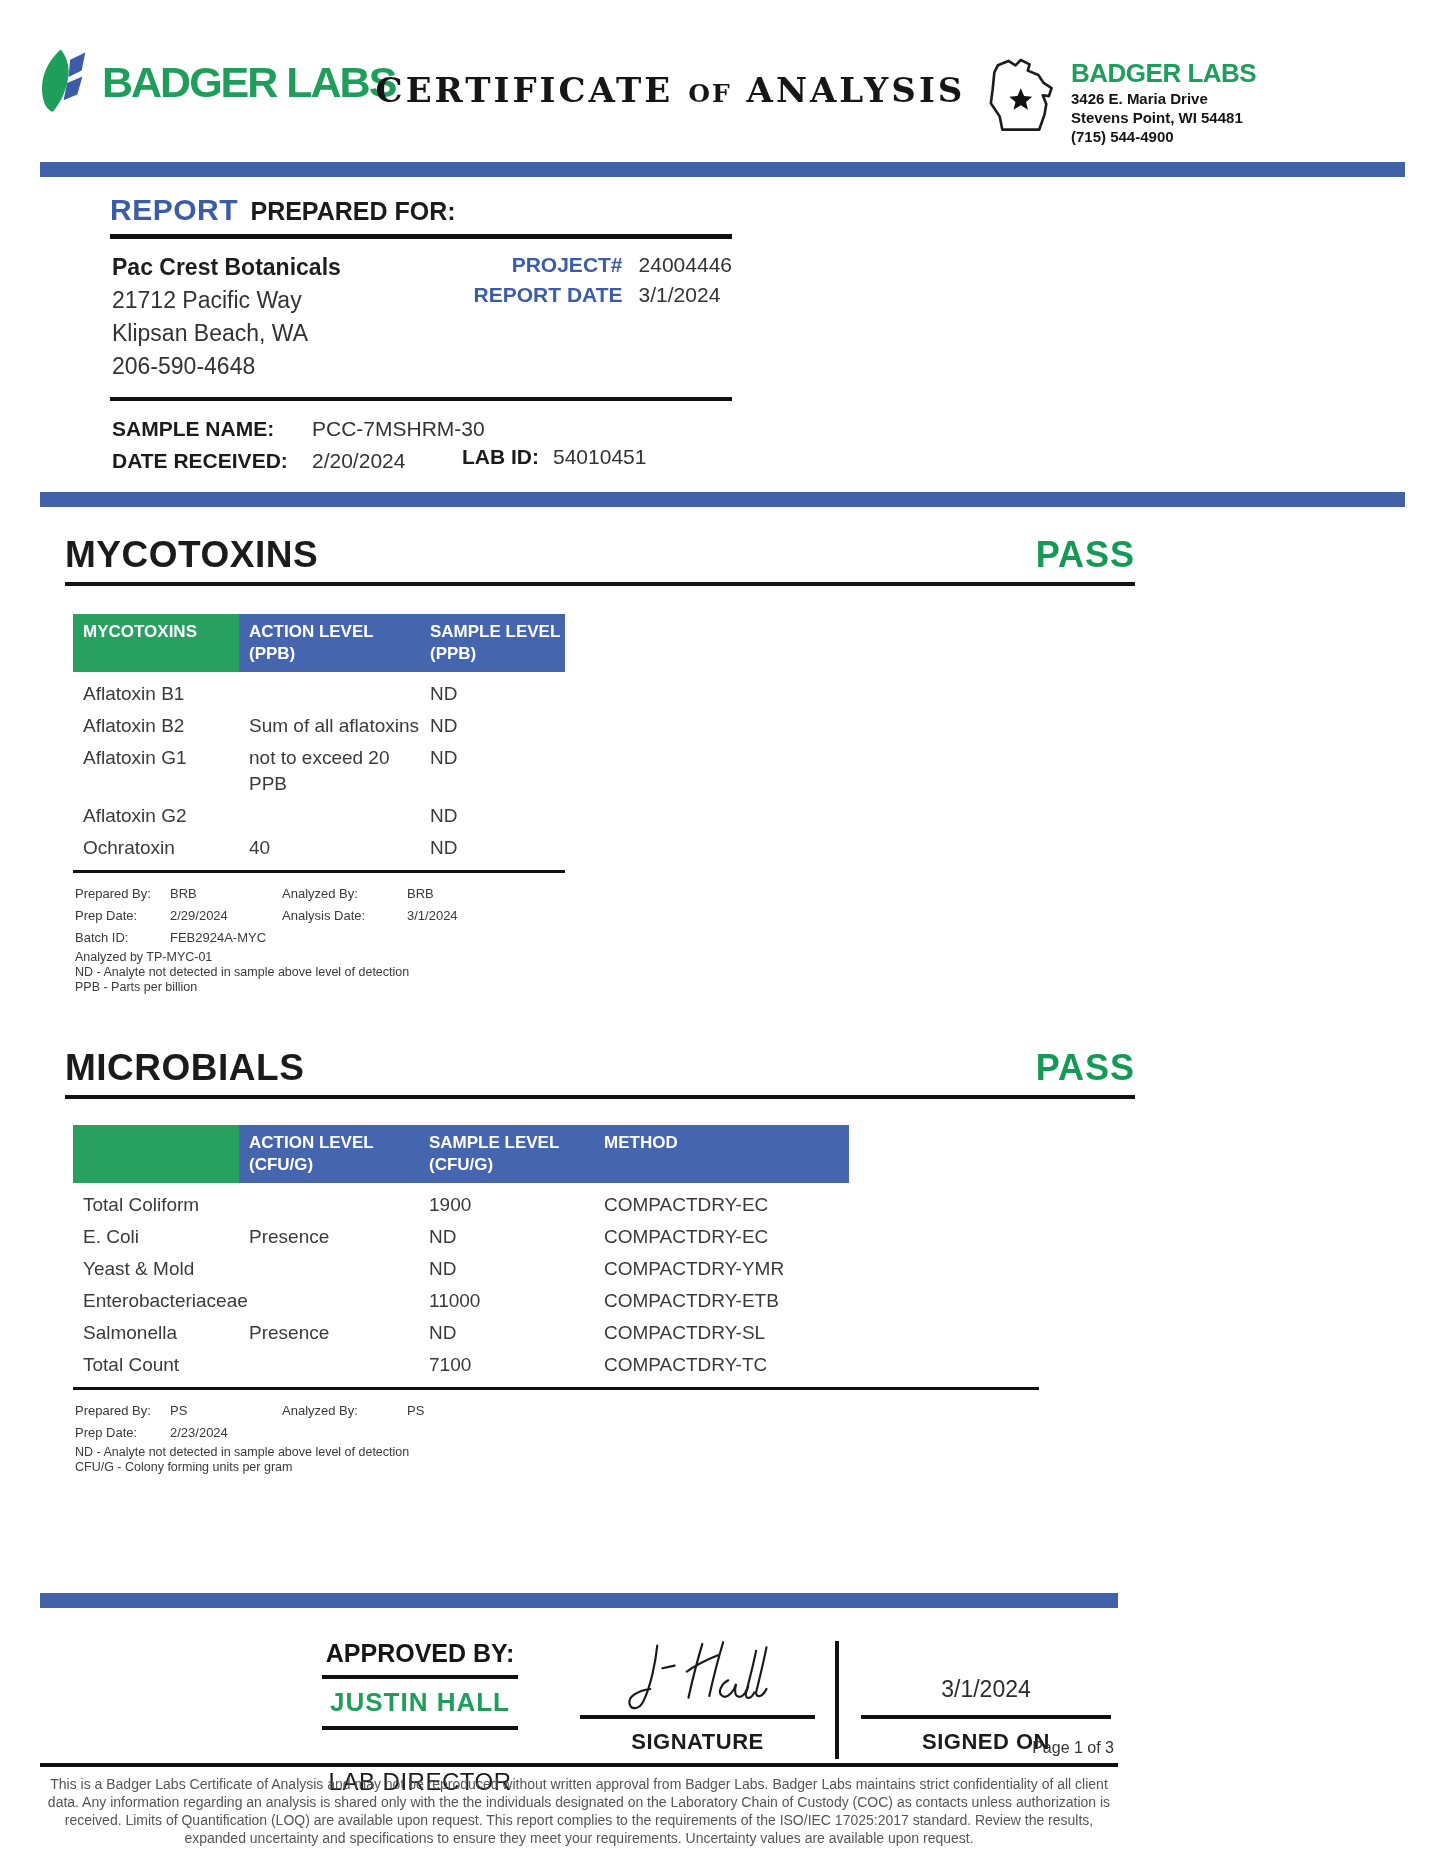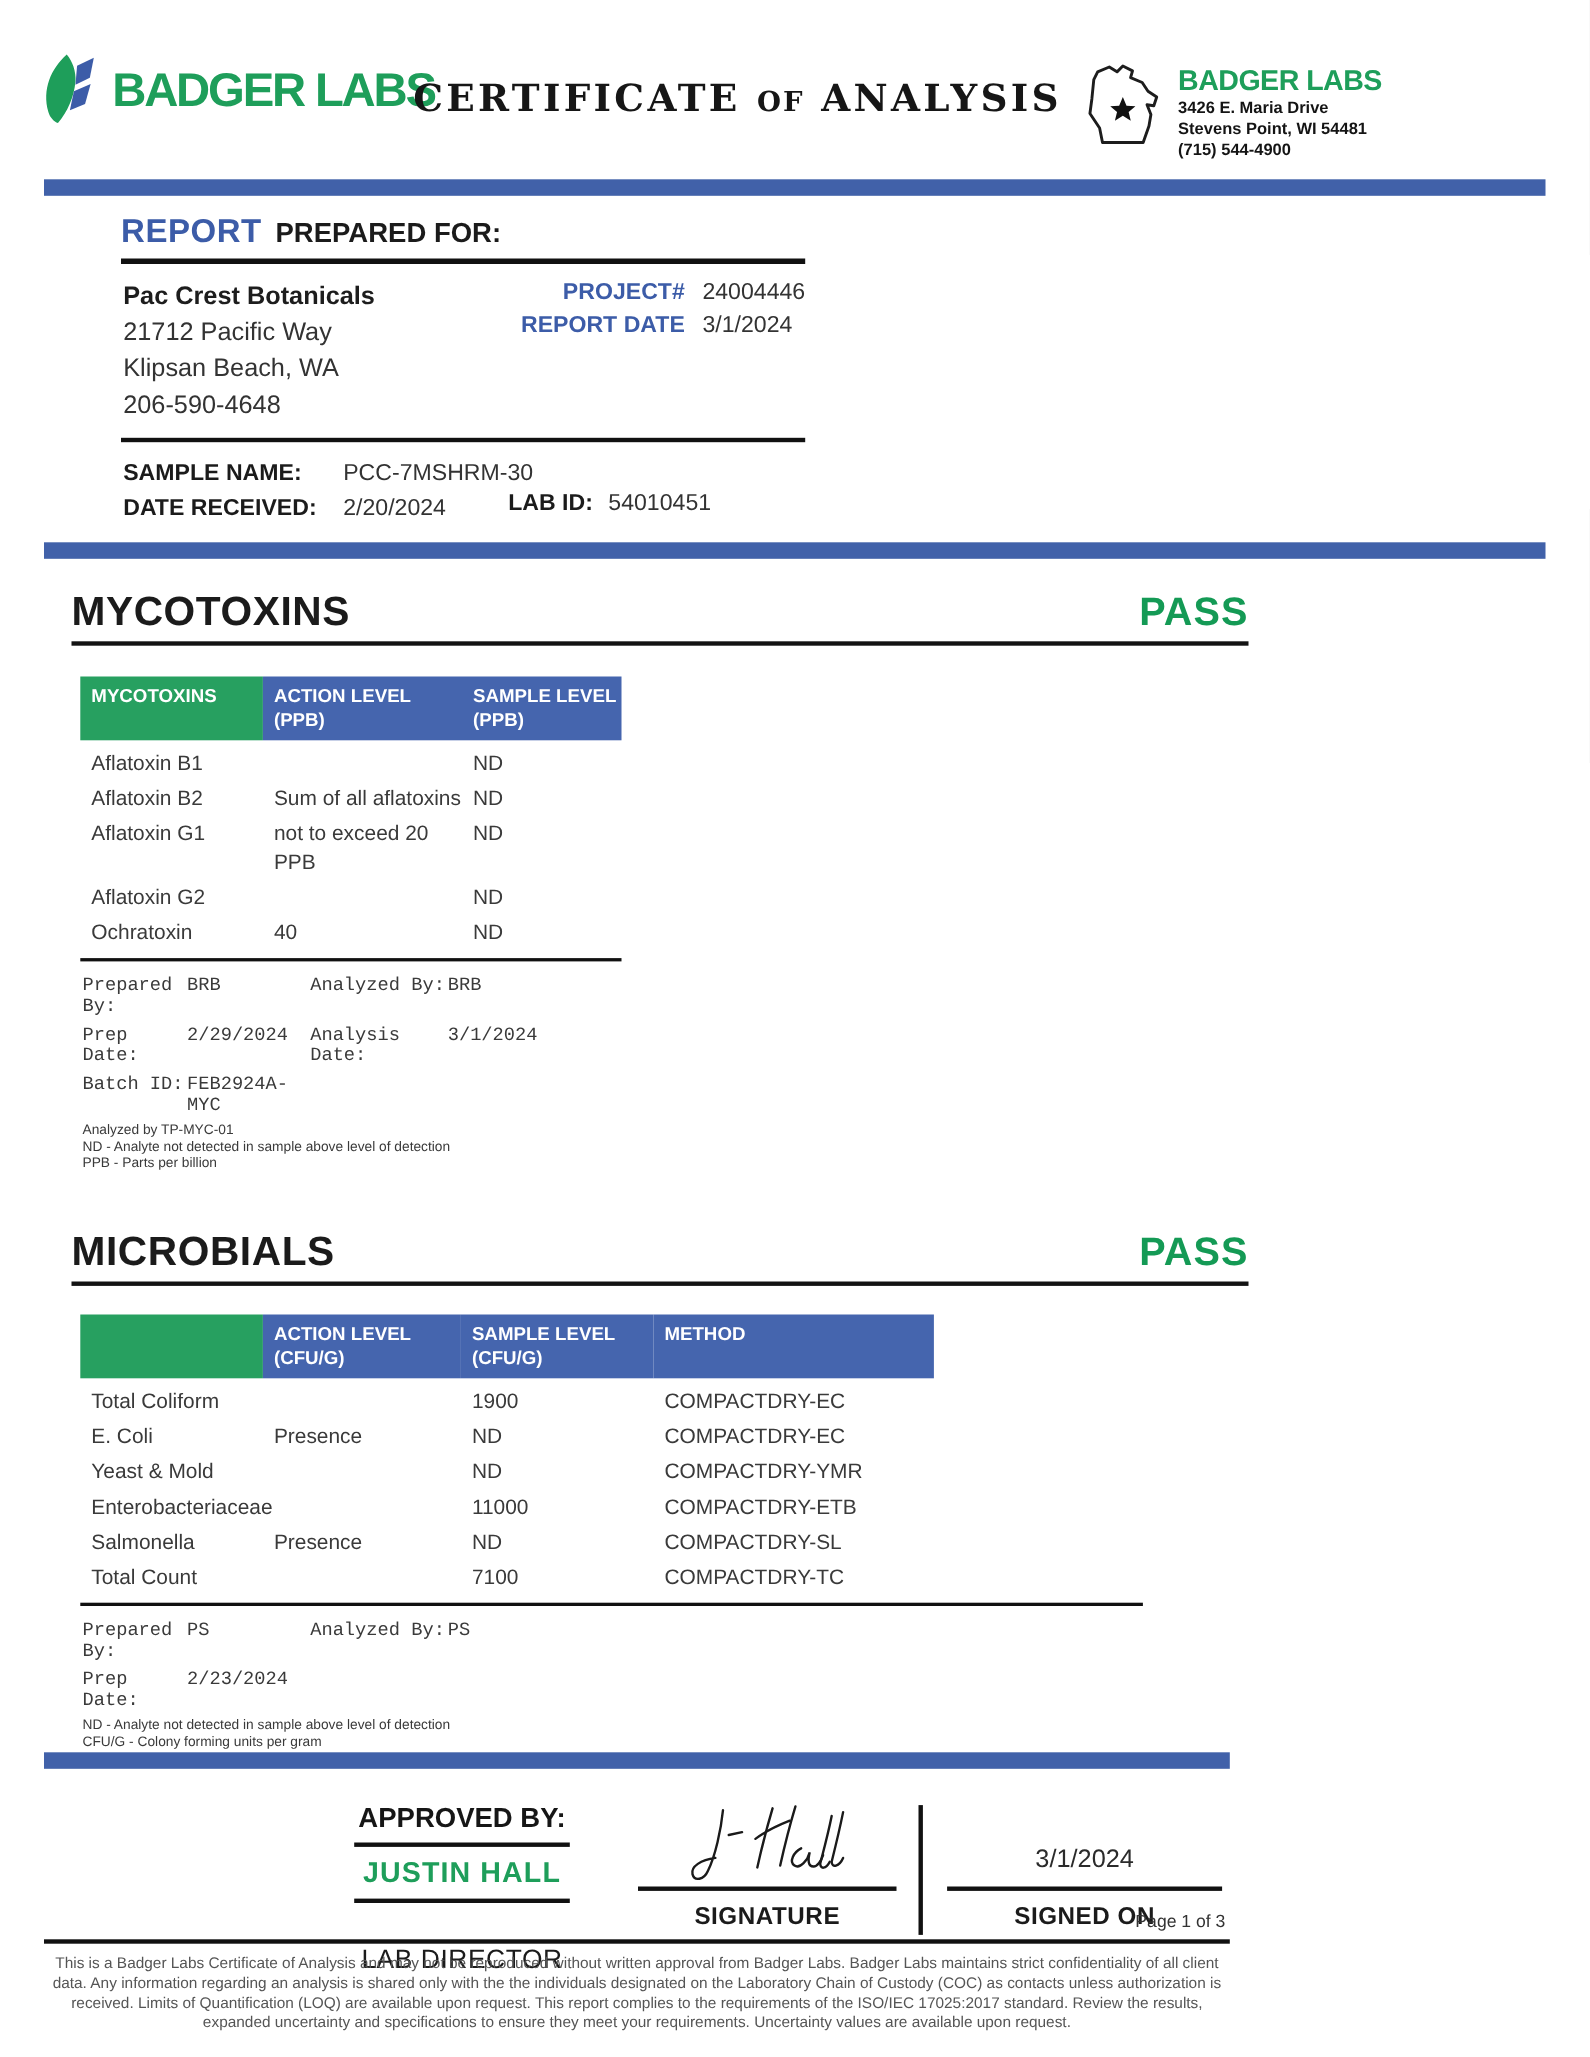--- a/index.html
+++ b/index.html
@@ -63,21 +63,21 @@
 
   
   .mic-table { margin:26px 0 0 8px; width:966px; }
   .mic-head { width:776px; }
   .mic-c1 { width:166px; }
   .mic-c2 { width:180px; }
   .mic-c3 { width:175px; }
   .mic-c4 { width:255px; }
   .mic-body { border-bottom:3px solid #111; padding:6px 0 6px 0; width:966px; }
 
-  .meta-grid { margin:13px 0 0 10px; display:grid; grid-template-columns:95px 112px 125px auto; row-gap:7px; font-size:17px; color:#3a3a3a; width:470px;font-family:Liberation Mono, monospace; }
+  .meta-grid { margin:13px 0 0 10px; display:grid; grid-template-columns:95px 112px 125px auto; row-gap:7px; font-size:13px; color:#3a3a3a; width:470px; }
   .small-notes { margin:5px 0 0 10px; font-size:12.5px; line-height:15px; color:#3a3a3a; }
 
   
   .bottom { position:absolute; top:1593px; left:0; width:1158px; height:277px; }
   .bar3 { position:absolute; top:0; left:40px; right:40px; height:15px; background:#4161a9; }
   .approval { position:absolute; top:46px; left:322px; display:flex; align-items:flex-start; }
   .appr-col { width:196px; text-align:center; }
   .appr-label { font-size:25px; font-weight:bold; color:#161616; padding-bottom:7px; border-bottom:4px solid #111; }
   .appr-name { color:#1e9e5a; font-size:26px; font-weight:bold; letter-spacing:1px; padding:8px 0; border-bottom:4px solid #111; }
   .appr-role { font-size:24px; color:#1b1b1b; padding-top:10px; font-weight:normal; letter-spacing:0.5px;margin-top:28px; }

